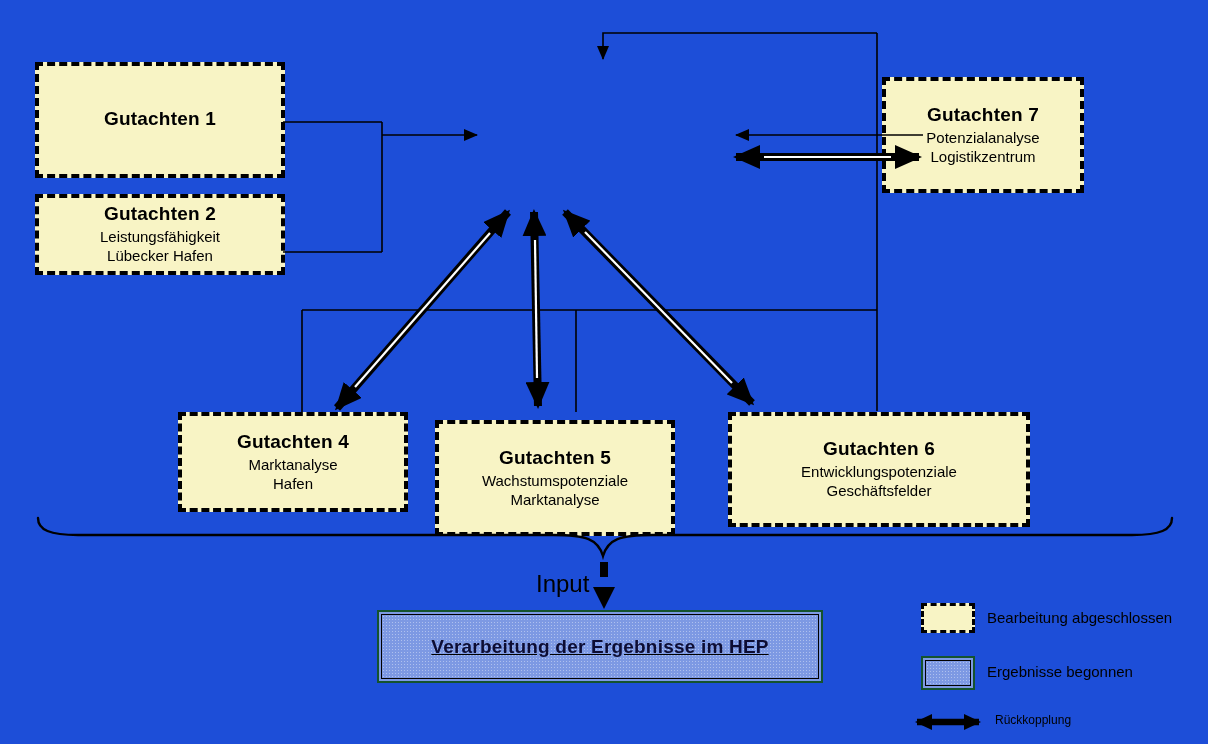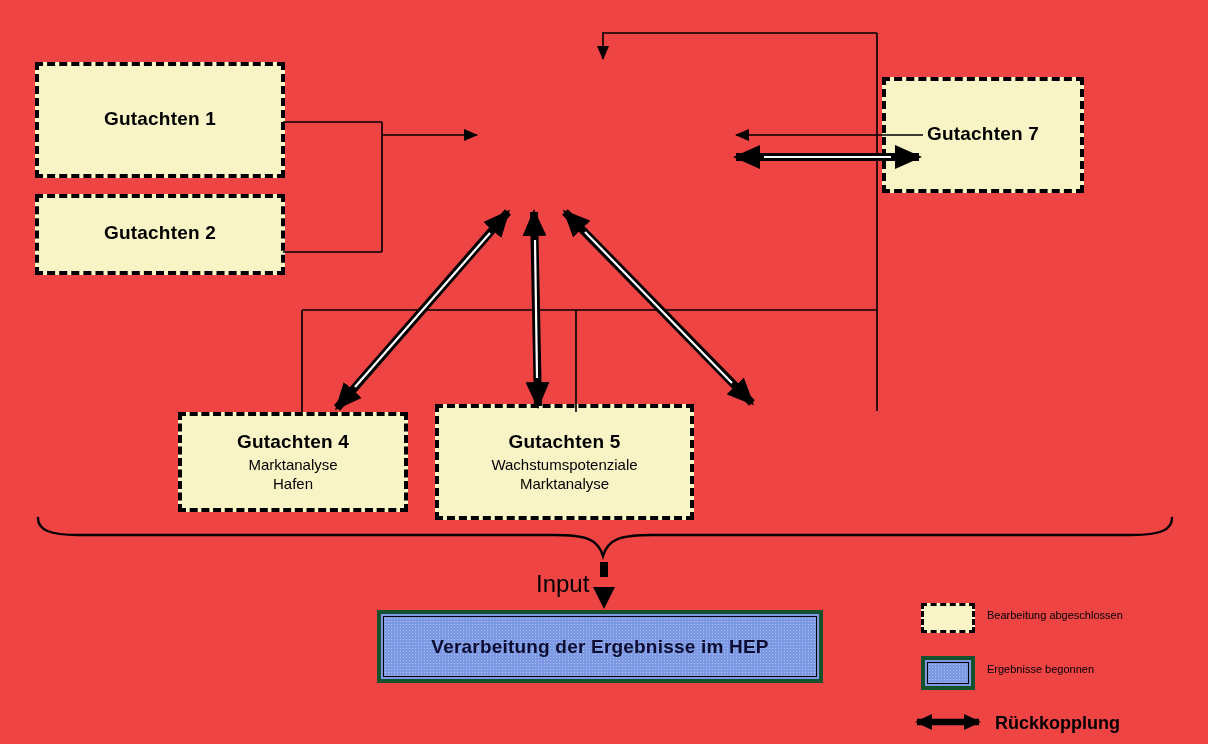--- a/index.html
+++ b/index.html
@@ -1,45 +1,45 @@
 <!DOCTYPE html>
 <html style="--report-fill: #f8f4c5; --process-fill: #7d99e3;"><head>
 <meta charset="utf-8">
 <style>
   html,body{margin:0;padding:0;background:#ffffff;}
   .stage{
-    position:relative;width:1208px;height:744px;background:#ef4444;overflow:hidden;
+    position:relative;width:1208px;height:744px;background:#1d4ed8;overflow:hidden;
     font-family:"Liberation Sans",sans-serif;color:#000;
   }
   .lines-layer{position:absolute;left:0;top:0;z-index:3;pointer-events:none;}
   .gbox{
     position:absolute;z-index:2;box-sizing:border-box;
     background:var(--report-fill,#f8f4c5);
     border:4px dashed #000;
     display:flex;flex-direction:column;align-items:center;justify-content:center;
     text-align:center;
   }
   .gtitle{font-size:19px;font-weight:bold;margin-bottom:3px;letter-spacing:.2px;}
   .gsub{font-size:15px;line-height:1.25;}
   .process-outer{
     position:absolute;z-index:2;box-sizing:border-box;
-    border:4px solid #14532d;background:var(--process-fill,#7d99e3);padding:2px;
+    border:2px solid #14532d;background:var(--process-fill,#7d99e3);padding:2px;text-decoration:underline;
   }
   .process-inner{
     box-sizing:border-box;width:100%;height:100%;
     border:1px solid #000;
     background-color:var(--process-fill,#7d99e3);
     background-image:radial-gradient(rgba(255,255,255,.38) .8px,transparent .9px);
     background-size:3px 3px;
     display:flex;align-items:center;justify-content:center;
   }
   .process-text{font-size:19px;font-weight:bold;color:#0d0d33;letter-spacing:.2px;}
   .input-label{position:absolute;z-index:2;font-size:24px;}
-  .legend-label{position:absolute;z-index:2;font-size:11px;white-space:nowrap;}
-  .legend-label.bold{font-weight:bold;font-size:18px;}
+  .legend-label{position:absolute;z-index:2;font-size:15px;white-space:nowrap;}
+  .legend-label.bold{font-weight:normal;font-size:12px;}
   .legend-swatch-dashed{
     position:absolute;z-index:2;box-sizing:border-box;
     background:var(--report-fill,#f8f4c5);border:3px dashed #000;
   }
   .legend-swatch-blue{position:absolute;z-index:2;}
   .legend-swatch-blue .process-inner{border-width:1px;}
 </style>
 </head>
 <body>
 
@@ -92,43 +92,58 @@
 
     <line x1="917" y1="722" x2="979" y2="722" stroke="#000" stroke-width="6.5" marker-start="url(#amed)" marker-end="url(#amed)"></line>
   </svg>
 
   <div class="gbox" style="left:35px;top:62px;width:250px;height:116px">
     <div class="gtitle">Gutachten 1</div>
   </div>
 
   <div class="gbox" style="left:35px;top:194px;width:250px;height:81px">
     <div class="gtitle">Gutachten 2</div>
+    <div class="gsub">
+      <span>Leistungsfähigkeit</span><br>
+      <span>Lübecker Hafen</span>
+    </div>
   </div>
 
 
   <div class="gbox" style="left:882px;top:77px;width:202px;height:116px">
     <div class="gtitle">Gutachten 7</div>
+    <div class="gsub">
+      <span>Potenzialanalyse</span><br>
+      <span>Logistikzentrum</span>
+    </div>
   </div>
 
   <div class="gbox" style="left:178px;top:412px;width:230px;height:100px">
     <div class="gtitle">Gutachten 4</div>
     <div class="gsub">
       <span>Marktanalyse</span><br>
       <span>Hafen</span>
     </div>
   </div>
 
-  <div class="gbox" style="left:435px;top:404px;width:259px;height:116px">
+  <div class="gbox" style="left:435px;top:420px;width:240px;height:116px">
     <div class="gtitle">Gutachten 5</div>
     <div class="gsub">
       <span>Wachstumspotenziale</span><br>
       <span>Marktanalyse</span>
     </div>
   </div>
 
+  <div class="gbox" style="left:728px;top:412px;width:302px;height:115px">
+    <div class="gtitle">Gutachten 6</div>
+    <div class="gsub">
+      <span>Entwicklungspotenziale</span><br>
+      <span>Geschäftsfelder</span>
+    </div>
+  </div>
 
   <div class="input-label" style="left:536px;top:570px">Input</div>
 
   <div class="process-outer" style="left:377px;top:610px;width:446px;height:73px">
     <div class="process-inner">
       <span class="process-text">Verarbeitung der Ergebnisse im HEP</span>
     </div>
   </div>
 
   <div class="legend-swatch-dashed" style="left:921px;top:603px;width:54px;height:30px"></div>

